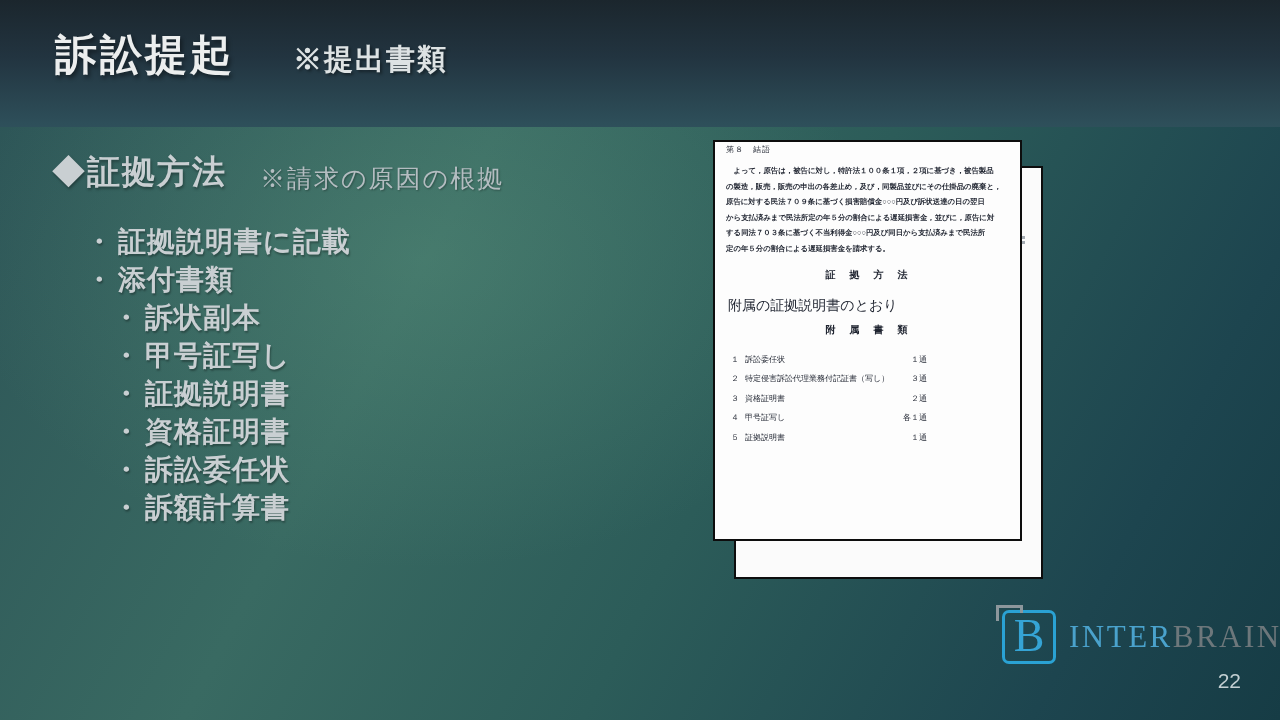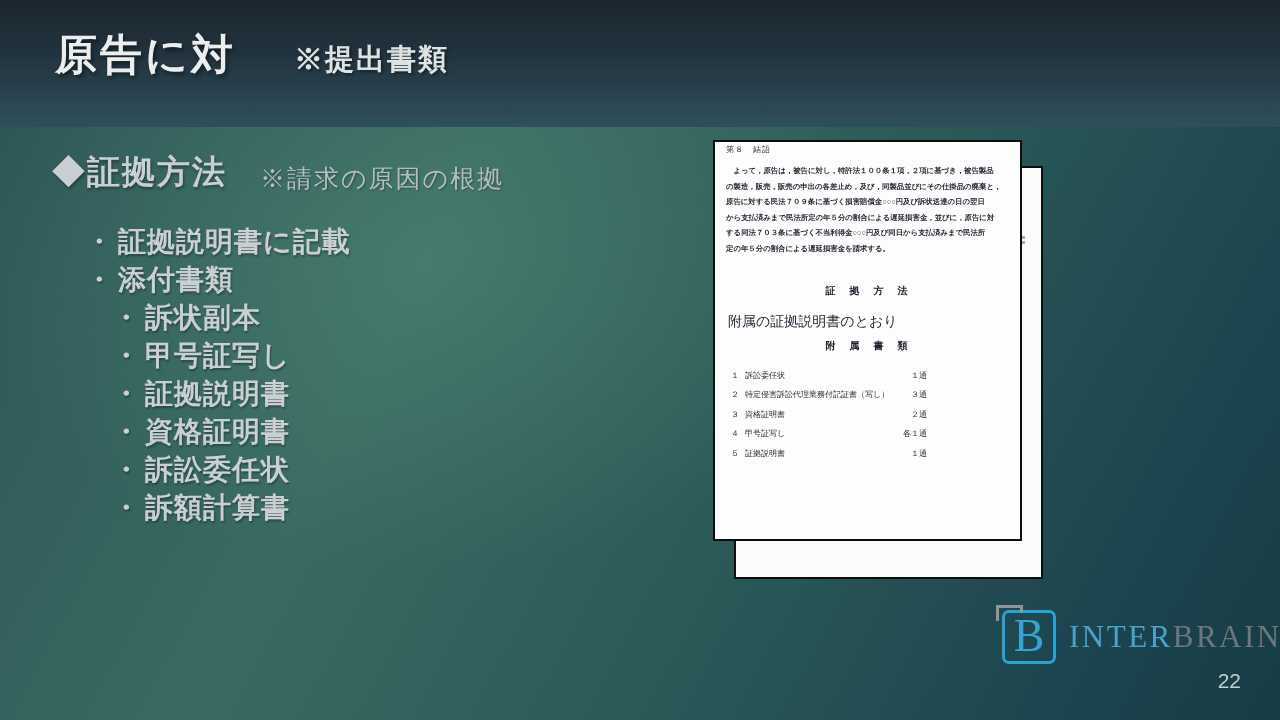--- a/index.html
+++ b/index.html
@@ -56,21 +56,21 @@
     position:absolute; left:713px; top:140px; width:283px; height:397px;
     padding:0 11px; background:#fdfdfd; border:2px solid #0d0d0d;
     font-family:"Liberation Serif", serif; color:#1f2430; overflow:hidden;
   }
   .doc-section-title { font-size:8px; letter-spacing:1px; margin-top:2px; white-space:nowrap; }
   .doc-paragraph { margin-top:8px;font-weight:bold; }
   .doc-line { font-size:7.4px; line-height:15.6px; white-space:nowrap; }
   .doc-center-heading {
     font-size:10px; font-weight:bold; text-align:center; letter-spacing:2px;
   }
-  .doc-evidence-heading { margin-top:27px; }
+  .doc-evidence-heading { margin-top:11px; }
   .doc-evidence-note { margin-top:15px; margin-left:2px; font-size:14px; white-space:nowrap; }
   .doc-attachments-heading { margin-top:8px; }
   .doc-att-list { margin-top:13px; }
   .att-row { display:flex; width:196px; margin-left:5px; font-size:8px; line-height:19.5px; white-space:nowrap; }
   .att-no { width:14px; }
   .att-name { flex:1; }
   
   .logo-row { position:absolute; left:1002px; top:610px; display:flex; align-items:center; }
   .logo-mark {
     position:relative; width:48px; height:48px; border:3px solid #2aa2d4;
@@ -92,21 +92,21 @@
   .logo-brain { color:#6d777b; }
   .page-number { position:absolute; top:669px; right:39px; font-size:21px; color:#c3cfd2; }
 </style>
 </head>
 <body>
 
 <div id="slide">
 
   <div class="title-band">
     <div class="title-row">
-      <span class="slide-title">原告に対</span>
+      <span class="slide-title">訴訟提起</span>
       <span class="slide-subtitle">※提出書類</span>
     </div>
   </div>
 
   <div class="outline">
     <div class="outline-heading">
       <span class="heading-main"><span>◆</span><span>証拠方法</span></span>
       <span class="heading-note">※請求の原因の根拠</span>
     </div>
     <div class="outline-list">

